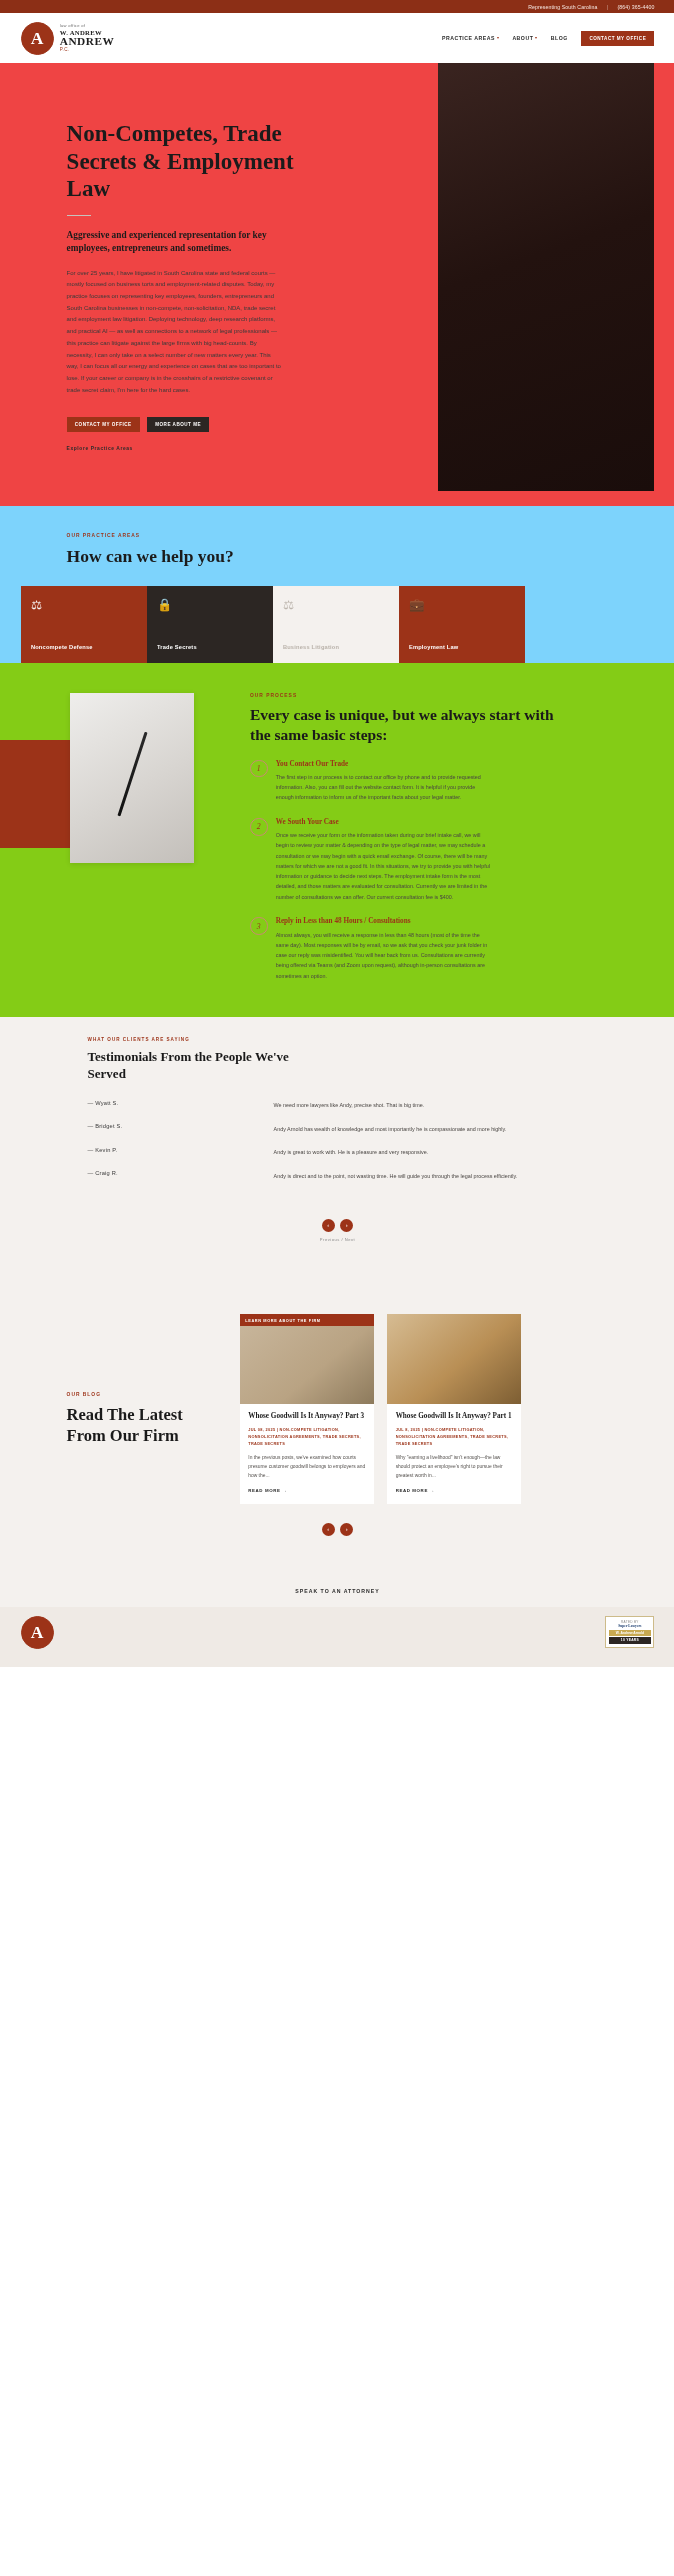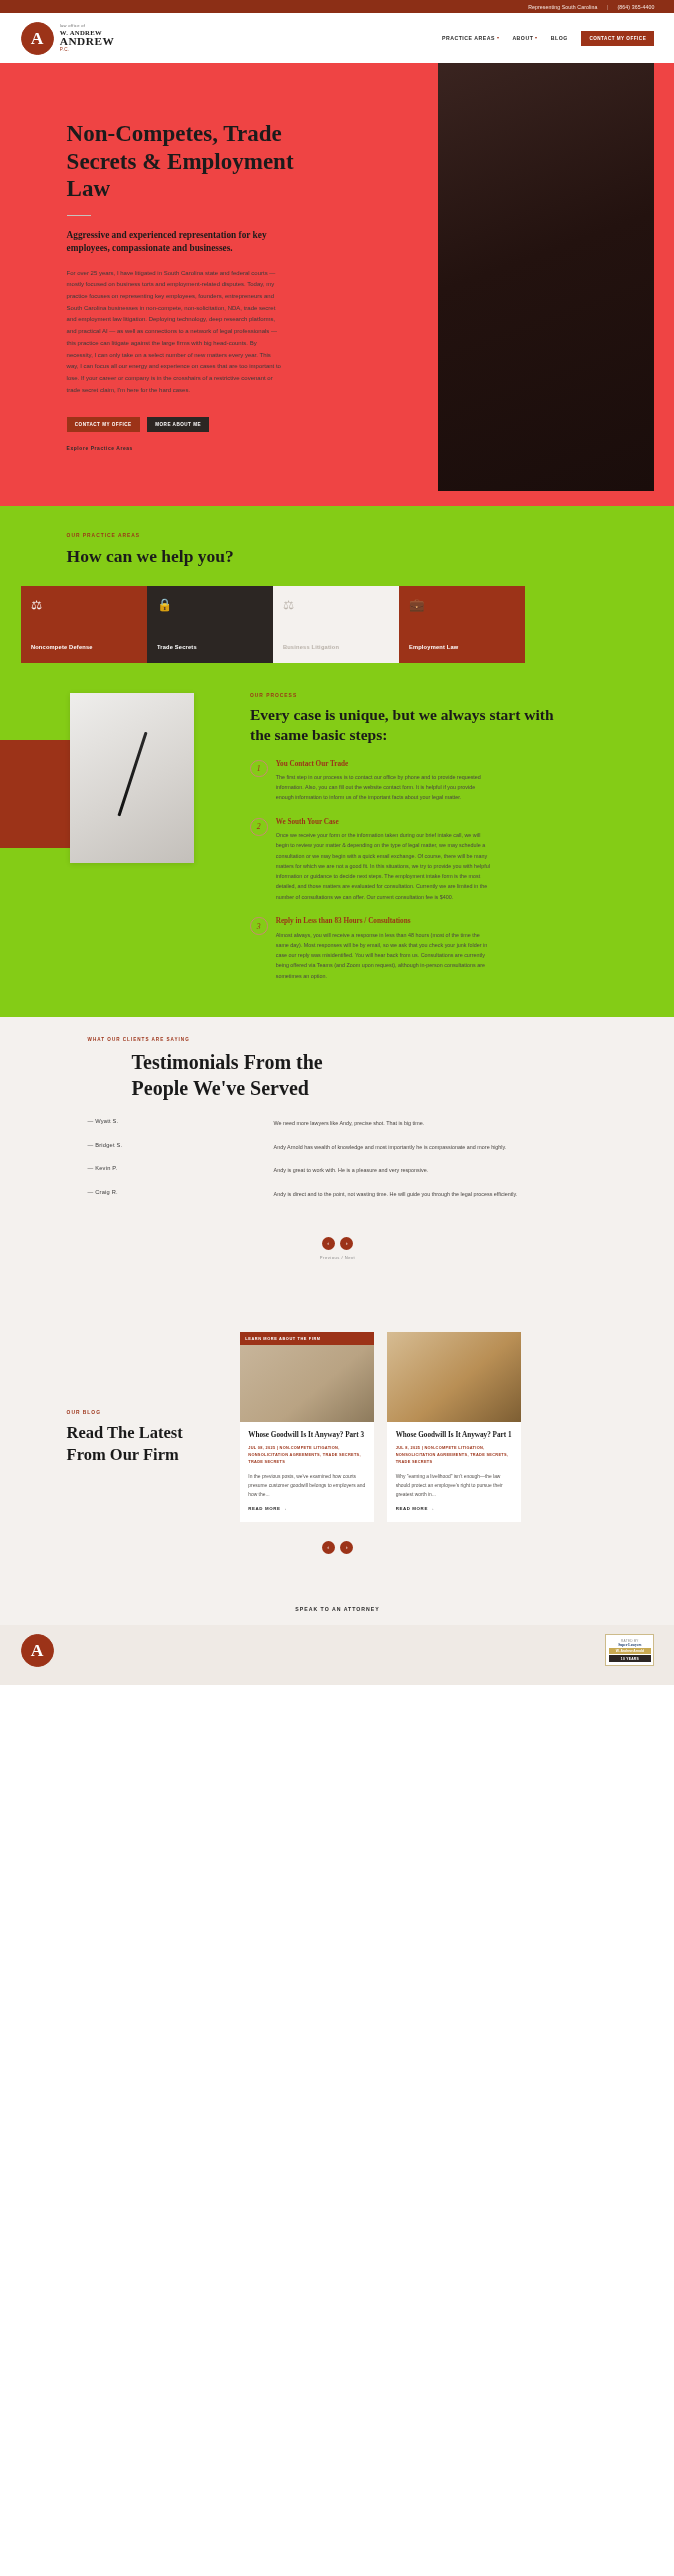--- a/index.html
+++ b/index.html
@@ -87,21 +87,21 @@
   .hero-body { font-size: 6px; line-height: 1.95; color: #3a3a3a; max-width: 216px; }
   .hero-cta { display: flex; gap: 7.2px; margin-top: 20.6px; }
   .hero-link { margin-top: 13.4px; font-size: 4.9px; letter-spacing: 0.6px; font-weight: bold; color: #2b2b2b; cursor: pointer; }
   .hero-photo {
     position: absolute; right: 20.6px; top: 0;
     width: 216px; height: 428px;
     background: linear-gradient(160deg, #3a2420 0%, #23120f 45%, #1a0d0b 100%);
   }
 
   
-  .practice { background: #84cc16; padding: 27px 20.6px 0 20.6px; }
+  .practice { background: #7dd3fc; padding: 27px 20.6px 0 20.6px; }
   .eyebrow { font-size: 4.9px; letter-spacing: 1px; font-weight: bold; color: #9c3318; margin-bottom: 7.2px; }
   .sec-title { font-family: "Liberation Serif", serif; font-size: 17.5px; font-weight: bold; color: #1b1b1b; }
   .practice .inner { padding-left: 46px; }
   .cards { display: flex; margin-top: 19.6px; }
   .card {
     width: 126px; height: 77px; padding: 11.3px 10.3px;
     display: flex; flex-direction: column; justify-content: space-between;
     color: #fff; cursor: pointer;
   }
   .card.c1 { background: #9c3318; }
@@ -135,21 +135,21 @@
     display: flex; align-items: center; justify-content: center;
     font-family: "Liberation Serif", serif; font-size: 7.7px; font-style: italic;
   }
   .step-h { font-family: "Liberation Serif", serif; font-size: 7.2px; font-weight: bold; color: #9c3318; margin-bottom: 4.1px; }
   .step-p { font-size: 5.4px; line-height: 1.9; color: #4a4643; max-width: 216px; }
 
   
   .testi { background: #f4f1ee; padding: 20.6px 20.6px 41px 20.6px; }
   .testi-inner { padding-left: 67px; }
   .testi-eyebrow { font-size: 4.6px; letter-spacing: 1px; font-weight: bold; color: #9c3318; margin-bottom: 6.2px; }
-  .testi-title { font-family: "Liberation Serif", serif; font-size: 20px; font-weight: bold; line-height: 1.3; max-width: 222px; margin-left: 44px; }
+  .testi-title { font-family: "Liberation Serif", serif; font-size: 13px; font-weight: bold; line-height: 1.3; max-width: 222px; }
   .testi-grid { display: flex; gap: 31px; margin-top: 17.5px; }
   .testi-names { width: 155px; }
   .testi-name { font-size: 5.7px; color: #3a3a3a; margin-bottom: 17.5px; letter-spacing: 0.2px; }
   .testi-quotes { width: 289px; }
   .testi-quote { font-size: 5.4px; line-height: 1.9; color: #4a4643; margin-bottom: 13.4px; }
   .testi-nav { display: flex; gap: 5.2px; justify-content: center; margin-top: 24px; }
   .nav-dot {
     width: 13.4px; height: 13.4px; border-radius: 50%; background: #9c3318; color: #fff;
     display: flex; align-items: center; justify-content: center; font-size: 5.7px; cursor: pointer;
   }
@@ -225,21 +225,21 @@
     </div>
     <div class="btn">CONTACT MY OFFICE</div>
   </div>
 </div>
 
 <div class="hero">
   <div class="hero-inner">
     <div class="hero-left">
       <h1 class="hero-title">Non-Competes, Trade Secrets &amp; Employment Law</h1>
       <div class="rule"></div>
-      <div class="hero-sub">Aggressive and experienced representation for key employees, compassionate and businesses.</div>
+      <div class="hero-sub">Aggressive and experienced representation for key employees, entrepreneurs and sometimes.</div>
       <div class="hero-body">For over 25 years, I have litigated in South Carolina state and federal courts — mostly focused on business torts and employment-related disputes. Today, my practice focuses on representing key employees, founders, entrepreneurs and South Carolina businesses in non-compete, non-solicitation, NDA, trade secret and employment law litigation. Deploying technology, deep research platforms, and practical AI — as well as connections to a network of legal professionals — this practice can litigate against the large firms with big head-counts. By necessity, I can only take on a select number of new matters every year. This way, I can focus all our energy and experience on cases that are too important to lose. If your career or company is in the crosshairs of a restrictive covenant or trade secret claim, I'm here for the hard cases.</div>
       <div class="hero-cta">
         <div class="btn">CONTACT MY OFFICE</div>
         <div class="btn dark">MORE ABOUT ME</div>
       </div>
       <div class="hero-link">Explore Practice Areas</div>
     </div>
   </div>
   <div class="hero-photo"></div>
 </div>
@@ -293,21 +293,21 @@
         <div class="step-badge">2</div>
         <div>
           <div class="step-h">We South Your Case</div>
           <div class="step-p">Once we receive your form or the information taken during our brief intake call, we will begin to review your matter &amp; depending on the type of legal matter, we may schedule a consultation or we may begin with a quick email exchange. Of course, there will be many matters for which we are not a good fit. In this situations, we try to provide you with helpful information or guidance to decide next steps. The employment intake form is the most detailed, and those matters are evaluated for consultation. Currently we are limited in the number of consultations we can offer. Our current consultation fee is $400.</div>
         </div>
       </div>
 
       <div class="step">
         <div class="step-badge">3</div>
         <div>
-          <div class="step-h">Reply in Less than 83 Hours / Consultations</div>
+          <div class="step-h">Reply in Less than 48 Hours / Consultations</div>
           <div class="step-p">Almost always, you will receive a response in less than 48 hours (most of the time the same day). Most responses will be by email, so we ask that you check your junk folder in case our reply was misidentified. You will hear back from us. Consultations are currently being offered via Teams (and Zoom upon request), although in-person consultations are sometimes an option.</div>
         </div>
       </div>
     </div>
   </div>
 </div>
 
 <div class="testi">
   <div class="testi-inner">
     <div class="testi-eyebrow">WHAT OUR CLIENTS ARE SAYING</div>

